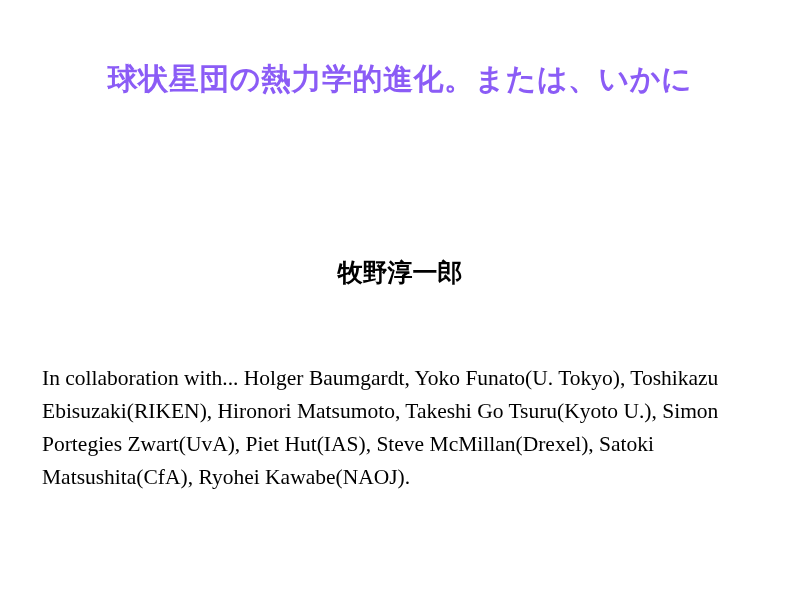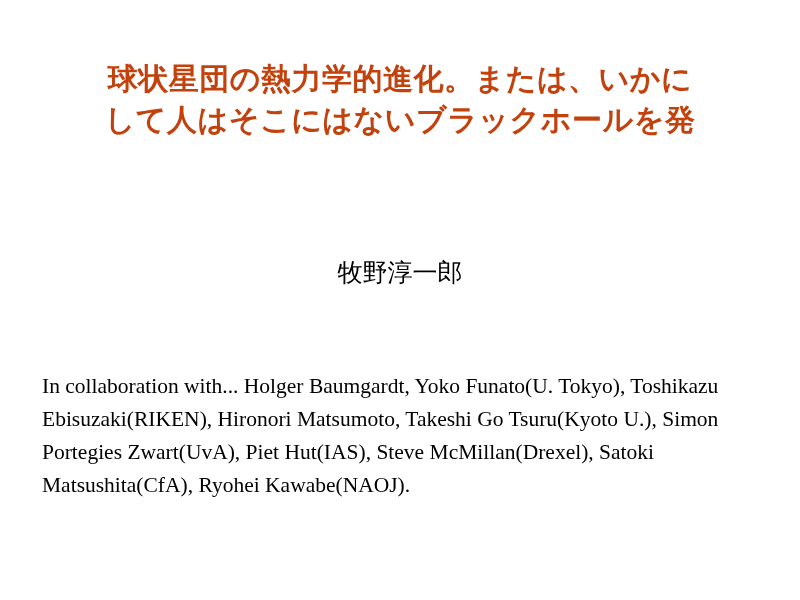--- a/index.html
+++ b/index.html
@@ -27,62 +27,60 @@
     left: 40px;
     width: 720px;
     text-align: center;
   }
   .title-line {
     font-family: "DejaVu Sans", sans-serif;
     font-weight: bold;
     font-size: 30px;
     line-height: 41px;
     letter-spacing: 0.5px;
-    color: #c2410c;
+    color: #8b5cf6;
     white-space: nowrap;
   }
   .author-block {
     position: absolute;
     top: 255px;
     left: 40px;
     width: 720px;
     text-align: center;
   }
   .author-line {
     font-family: "DejaVu Sans", sans-serif;
-    font-weight: normal;
+    font-weight: bold;
     font-size: 25px;
     line-height: 36px;
     color: #000000;
     white-space: nowrap;
   }
   .collab-block {
     position: absolute;
     top: 362px;
     left: 42px;
     width: 706px;
     text-align: left;
-    margin-top: 8px;
   }
   .collab-text {
     font-family: "Liberation Serif", serif;
     font-size: 21.5px;
     line-height: 33px;
     color: #000000;
     text-align: left;
   }
 </style>
 </head>
 <body>
 
 <div class="slide">
 
   <div class="title-block">
     <div class="title-line">球状星団の熱力学的進化。または、いかに</div>
-    <div class="title-line">して人はそこにはないブラックホールを発</div>
   </div>
 
   <div class="author-block">
     <div class="author-line">牧野淳一郎</div>
   </div>
 
   <div class="collab-block">
     <div class="collab-text">In collaboration with... Holger Baumgardt, Yoko Funato(U. Tokyo), Toshikazu Ebisuzaki(RIKEN), Hironori Matsumoto, Takeshi Go Tsuru(Kyoto U.), Simon Portegies Zwart(UvA), Piet Hut(IAS), Steve McMillan(Drexel), Satoki Matsushita(CfA), Ryohei Kawabe(NAOJ).</div>
   </div>
 

